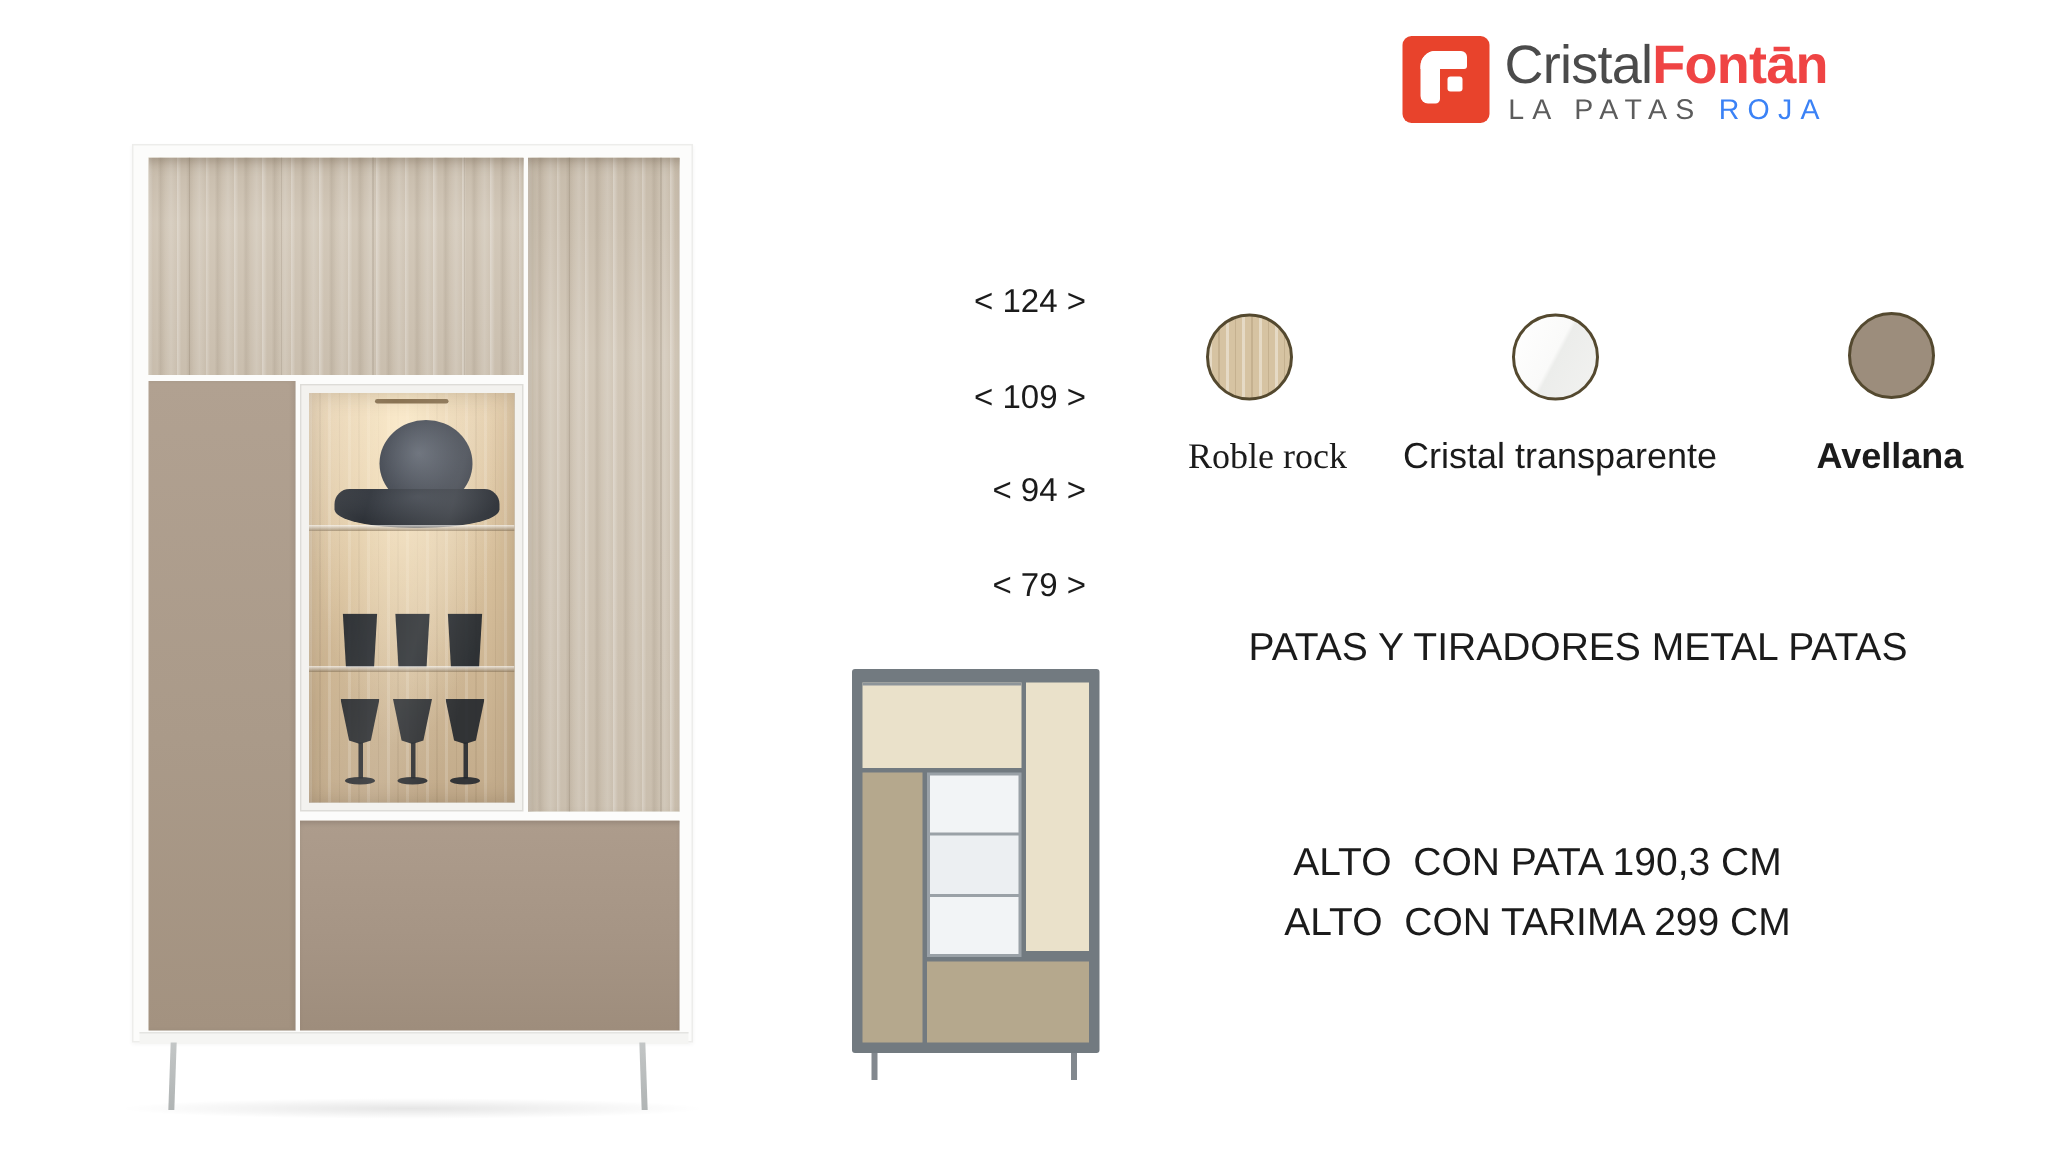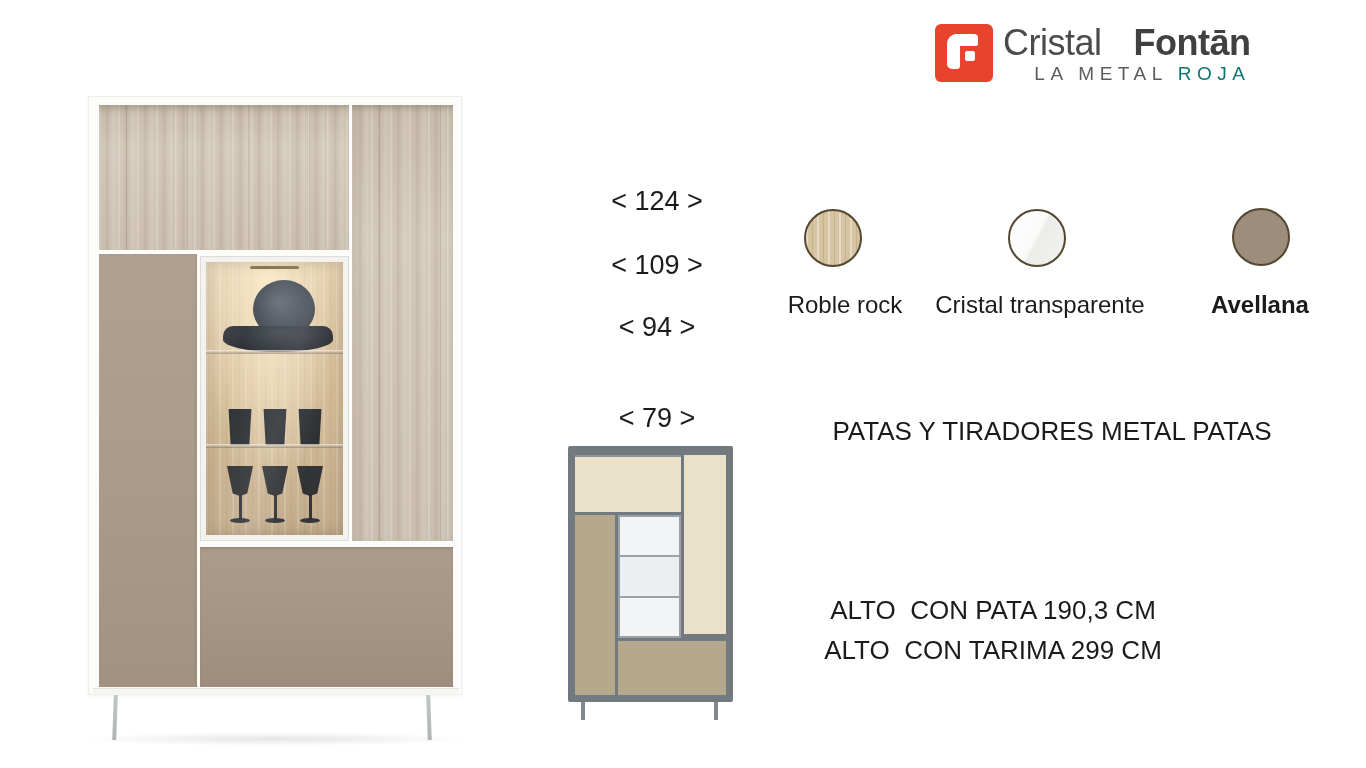--- a/index.html
+++ b/index.html
@@ -12,24 +12,24 @@
 
   
   .logo { left:935px; top:24px; display:flex; align-items:flex-start; gap:10px; }
   .logo-icon { position:relative; width:58px; height:58px; background:#e8432c; border-radius:6px; flex:0 0 auto; }
   .logo-icon .f-top  { position:absolute; left:12px; top:10px; width:31px; height:12px; background:#fff; border-radius:10px 4px 2px 0; }
   .logo-icon .f-stem { position:absolute; left:12px; top:10px; width:13px; height:35px; background:#fff; border-radius:10px 0 3px 5px; }
   .logo-icon .f-dot  { position:absolute; left:30px; top:27px; width:10px; height:10px; background:#fff; border-radius:2px; }
   .logo-text { display:flex; flex-direction:column; }
   .logo-line1 { font-size:36px; line-height:38px; letter-spacing:-0.5px; white-space:nowrap; }
   .logo-line1 .muebles { color:#4b4b4b; font-weight:400; }
-  .logo-line1 .fontan  { color:#404040; font-weight:700;margin-left:32px; }
+  .logo-line1 .fontan  { color:#ef4444; font-weight:700; }
   .logo-line2 { text-align:right; font-size:19px; line-height:22px; letter-spacing:5.5px; font-weight:500; white-space:nowrap; margin-top:1px; }
   .logo-line2 .lanave { color:#5c5c5c; }
-  .logo-line2 .roja   { color:#0f766e; }
+  .logo-line2 .roja   { color:#3b82f6; }
 
   
   .photo { left:88px; top:96px; width:374px; height:652px; }
   .cab-frame { position:absolute; left:0; top:0; width:374px; height:599px;
     background:#fcfcfb; border:1px solid #ededeb; box-shadow:0 1px 3px rgba(0,0,0,.05); }
   .wood {
     background-color:#d0c5b5;
     background-image:
       repeating-linear-gradient(90deg, rgba(255,255,255,.30) 0px, rgba(255,255,255,0) 3px, rgba(0,0,0,0) 6px, rgba(96,80,60,.10) 8px, rgba(0,0,0,0) 11px, rgba(255,255,255,.14) 15px, rgba(0,0,0,0) 19px),
       repeating-linear-gradient(90deg, rgba(0,0,0,0) 0 27px, rgba(96,80,60,.16) 27px 28px, rgba(0,0,0,0) 28px 61px),
@@ -70,23 +70,23 @@
   .goblet { position:absolute; top:204px; width:26px; height:62px; }
   .goblet .cup  { position:absolute; left:0; top:0; width:26px; height:30px; background:rgba(36,40,46,.92);
     clip-path:polygon(0 0,100% 0,78% 92%,50% 100%,22% 92%); }
   .goblet .stem { position:absolute; left:11.5px; top:29px; width:3px; height:24px; background:rgba(36,40,46,.9); }
   .goblet .foot { position:absolute; left:3px; top:52px; width:20px; height:5px; background:rgba(36,40,46,.9); border-radius:50%; }
   .c1 { left:21px; } .c2 { left:56px; } .c3 { left:91px; }
   .glass-sheen { position:absolute; left:0; top:0; width:100%; height:100%;
     background:linear-gradient(105deg, rgba(255,255,255,.20) 0%, rgba(255,255,255,0) 28%, rgba(255,255,255,.10) 55%, rgba(255,255,255,0) 75%); }
 
   
-  .dim { width:134px; text-align:center; font-size:27px; line-height:28px; white-space:pre; }
+  .dim { width:134px; text-align:right; font-size:22px; line-height:28px; white-space:pre; }
   .dim-0 { left:590px; top:187px; } .dim-1 { left:590px; top:251px; }
-  .dim-2 { left:590px; top:313px; } .dim-3 { left:590px; top:376px;margin-top:28px; }
+  .dim-2 { left:590px; top:313px; } .dim-3 { left:590px; top:376px; }
 
   
   .schematic { left:568px; top:446px; width:165px; height:280px; }
   .schem-body { position:absolute; left:0; top:0; width:165px; height:256px; background:#727a80; border-radius:2px; }
   .sp { position:absolute; }
   .schem-cream  { background:#eae1ca; }
   .schem-taupe  { background:#b5a88d; }
   .schem-top    { left:7px;  top:9px;   width:106px; height:57px; border-top:2px solid #8d9499; }
   .schem-right  { left:116px; top:9px;  width:42px;  height:179px; }
   .schem-left   { left:7px;  top:69px;  width:40px;  height:180px; }
@@ -101,44 +101,44 @@
   
   .swatch { width:58px; height:58px; border-radius:50%; border:2px solid #54492f; }
   .swatch-roble   { left:804px; top:209px;
     background-image:
       repeating-linear-gradient(90deg, rgba(255,255,255,.38) 0 2px, rgba(0,0,0,0) 2px 6px, rgba(120,95,60,.18) 6px 7px, rgba(0,0,0,0) 7px 11px);
   }
   .swatch-cristal { left:1008px; top:209px;
     background-image:linear-gradient(118deg, #ffffff 0%, #fafaf9 48%, #ecedeb 52%, #f2f2f0 100%) !important; }
   .swatch-avellana{ left:1232px; top:208px; }
   .swatch-label { font-size:24px; line-height:28px; text-align:center; white-space:nowrap; }
-  .lab-roble    { left:765px;  top:291px; width:160px; }
+  .lab-roble    { left:765px;  top:291px; width:160px;font-family:Liberation Serif, serif; }
   .lab-cristal  { left:910px;  top:291px; width:260px; }
   .lab-avellana { left:1180px; top:291px; width:160px;font-weight:bold; }
 
   
   .hardware-note { left:802px; top:416px; width:500px; text-align:center; font-size:26px; line-height:30px; white-space:pre; }
-  .height-specs  { left:783px; top:554px; width:420px; text-align:center; font-size:26px;margin-top:36px; }
+  .height-specs  { left:815px; top:554px; width:420px; text-align:center; font-size:26px; }
   .height-line   { height:40px; line-height:40px; white-space:pre; }
 </style>
 </head>
 <body>
 
 <div class="abs logo">
   <div class="logo-icon">
     <div class="f-top"></div>
     <div class="f-stem"></div>
     <div class="f-dot"></div>
   </div>
   <div class="logo-text">
     <div class="logo-line1">
       <span class="muebles">Cristal</span><span class="fontan">Fontān</span>
     </div>
     <div class="logo-line2">
-      <span class="lanave">LA METAL </span><span class="roja">ROJA</span>
+      <span class="lanave">LA PATAS </span><span class="roja">ROJA</span>
     </div>
   </div>
 </div>
 
 <div class="abs photo">
   <div class="floor-shadow"></div>
   <div class="cab-frame">
     <div class="wood wood-top"></div>
     <div class="wood wood-right"></div>
     <div class="door-left"></div>

